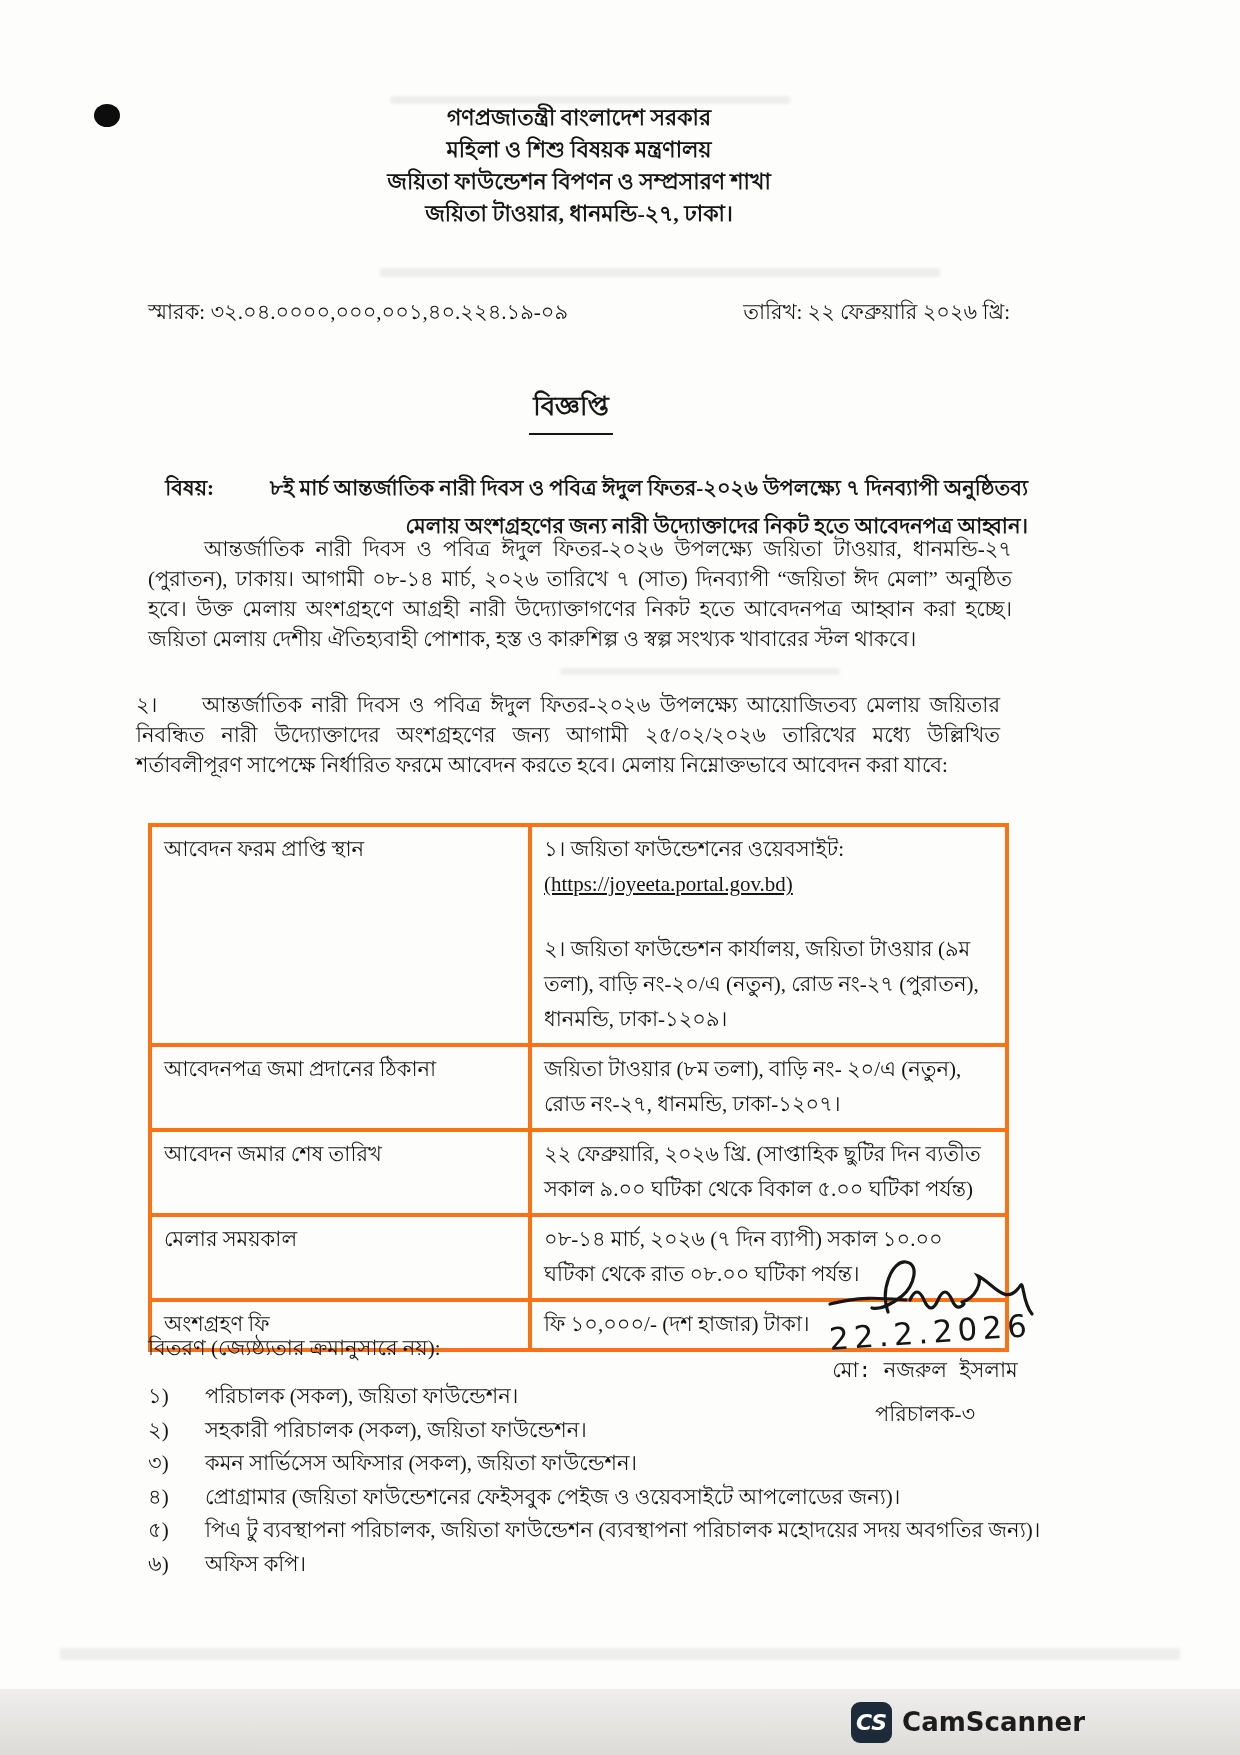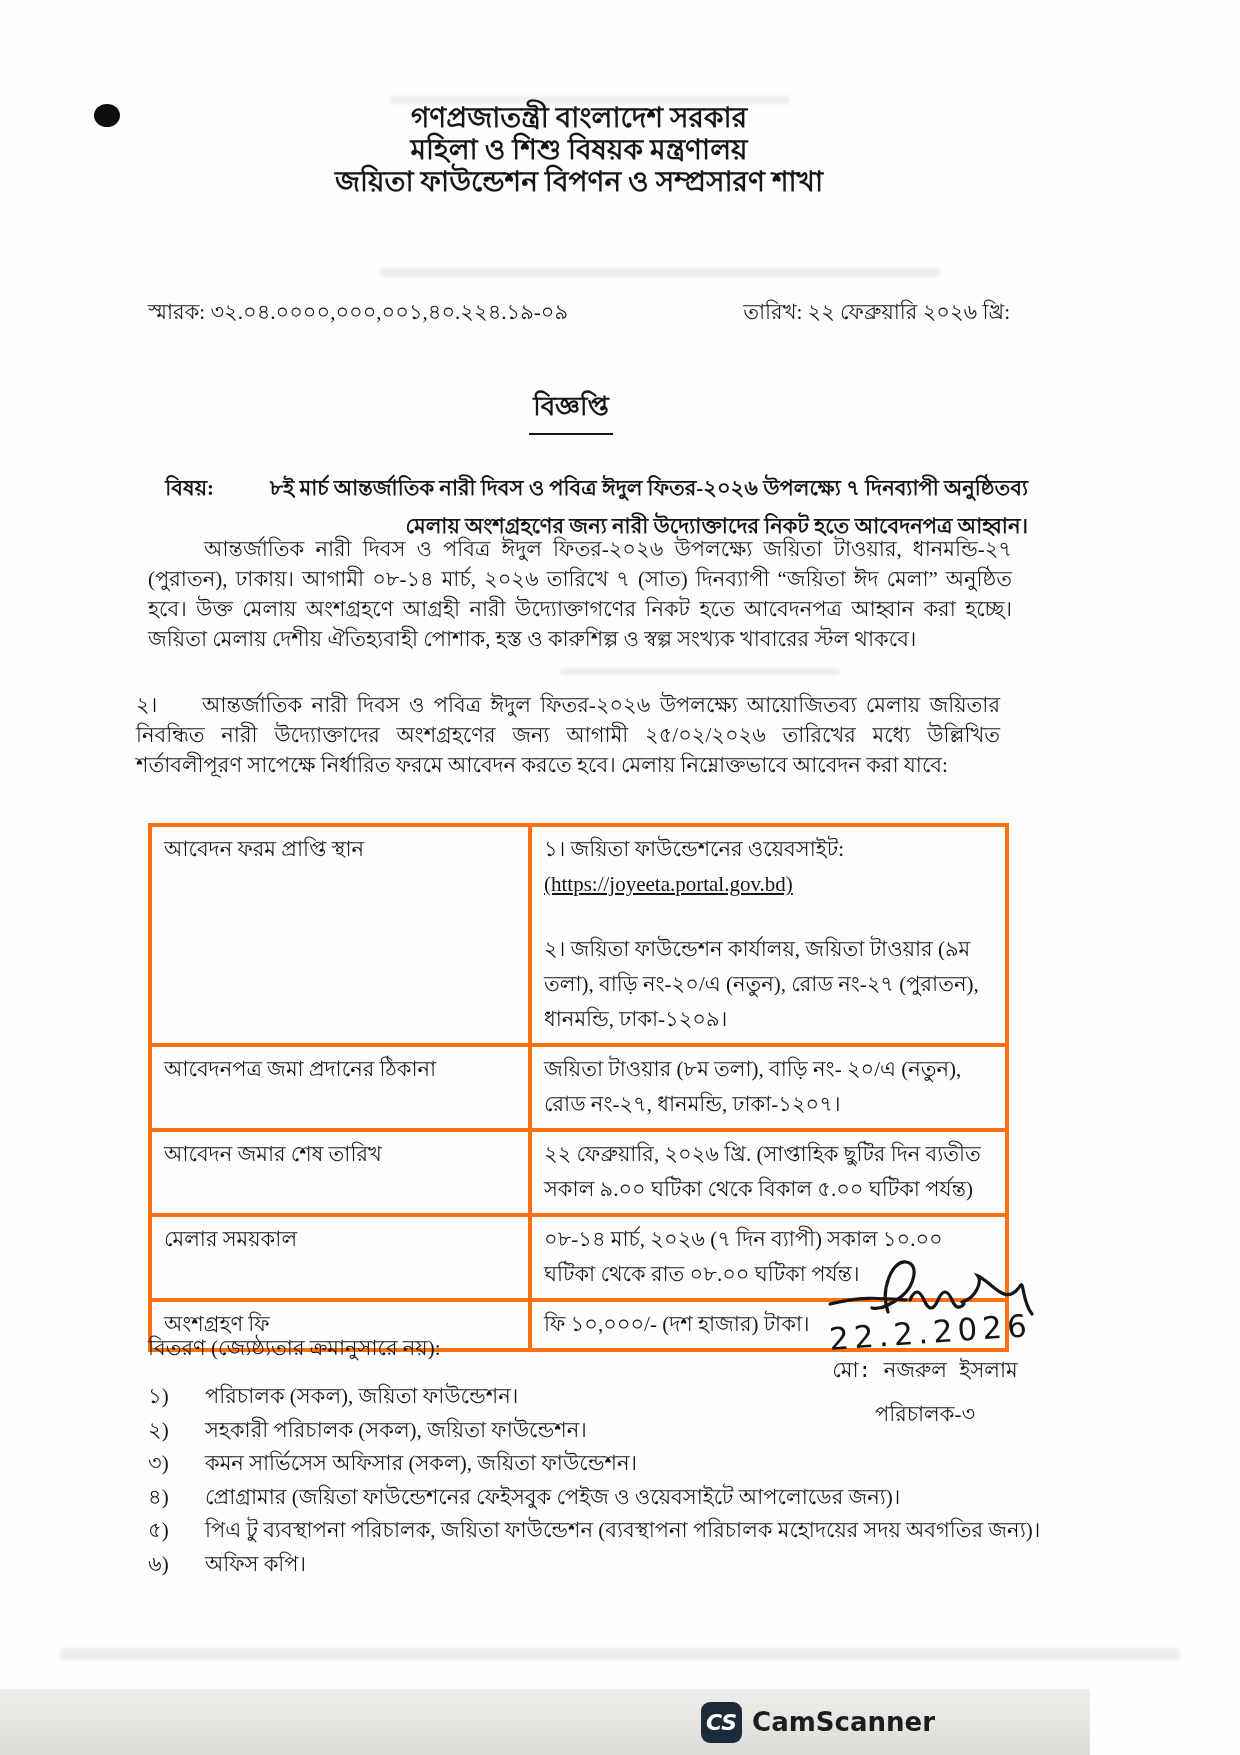--- a/index.html
+++ b/index.html
@@ -10,21 +10,21 @@
     background:#fdfdfc;
     font-family:"Liberation Serif","DejaVu Serif",serif;
     color:#161616;
     overflow:hidden;
   }
   .abs{position:absolute;}
   
   .scan-dot{left:94px;top:104px;width:26px;height:23px;background:#0d0d0d;border-radius:50%;}
   .smudge{background:rgba(60,60,60,0.08);filter:blur(1.5px);border-radius:3px;}
   
-  .header{left:148px;top:102px;width:862px;text-align:center;font-weight:bold;font-size:28px;line-height:32px;}
+  .header{left:148px;top:102px;width:862px;text-align:center;font-weight:bold;font-size:22px;line-height:32px;}
   
   .memo-row{left:148px;top:296px;width:862px;display:flex;justify-content:space-between;font-size:21px;}
   
   .title-wrap{left:140px;top:386px;width:862px;text-align:center;}
   .title{display:inline-block;font-size:26px;font-weight:bold;border-bottom:2.5px solid #161616;padding:0 4px 3px 4px;}
   
   .subject{left:148px;top:469px;width:880px;display:flex;font-weight:bold;font-size:21px;line-height:38px;text-align:right;}
   .subject-label{flex:0 0 66px;}
   .subject-text{flex:1;}
   
@@ -48,39 +48,40 @@
   .sig-svg{display:block;margin:0 auto -6px auto;}
   .sig-date{display:inline-block;font-family:"DejaVu Sans",sans-serif;font-size:31px;letter-spacing:5px;transform:rotate(-4deg);font-weight:500;margin:-14px 0 2px 10px;white-space:nowrap;}
   .sig-name{font-size:21px;margin-top:2px;font-family:Liberation Mono, monospace;}
   .sig-desg{font-size:21px;margin-top:9px;}
   
   .dist-head{left:148px;top:1332px;font-size:21px;}
   .dist-list{left:148px;top:1380px;width:900px;font-size:21px;}
   .dist-item{display:flex;height:33.5px;align-items:flex-start;}
   .dist-num{flex:0 0 57px;}
   
-  .footer-strip{left:0;bottom:0;width:1090px;height:66px;background:linear-gradient(#efeeec,#dddbd8);display:flex;align-items:center;justify-content:flex-end;padding-right:155px;box-sizing:border-box;}
+  .footer-strip{left:0;bottom:0;width:1240px;height:66px;background:linear-gradient(#efeeec,#dddbd8);display:flex;align-items:center;justify-content:flex-end;padding-right:155px;box-sizing:border-box;}
   .cs-logo{width:41px;height:41px;background:#1c2a3a;border-radius:9px;color:#ffffff;font-family:"DejaVu Sans",sans-serif;font-weight:bold;font-style:italic;font-size:22px;display:flex;align-items:center;justify-content:center;margin-right:10px;}
   .cs-text{font-family:"DejaVu Sans",sans-serif;font-size:26px;color:#1c1c1c;font-weight:700;}
 </style>
 </head>
 <body>
 
 <div class="page">
 
   <div class="abs scan-dot"></div>
   <div class="abs smudge" style="left:390px;top:96px;width:400px;height:8px;"></div>
   <div class="abs smudge" style="left:380px;top:268px;width:560px;height:9px;"></div>
   <div class="abs smudge" style="left:560px;top:668px;width:280px;height:7px;"></div>
   <div class="abs smudge" style="left:60px;top:1648px;width:1120px;height:12px;"></div>
 
   <div class="abs header">
     <div>গণপ্রজাতন্ত্রী বাংলাদেশ সরকার</div>
     <div>মহিলা ও শিশু বিষয়ক মন্ত্রণালয়</div>
     <div>জয়িতা ফাউন্ডেশন বিপণন ও সম্প্রসারণ শাখা</div>
+    <div>জয়িতা টাওয়ার, ধানমন্ডি-২৭, ঢাকা।</div>
   </div>
 
   <div class="abs memo-row">
     <span>স্মারক: ৩২.০৪.০০০০,০০০,০০১,৪০.২২৪.১৯-০৯</span>
     <span>তারিখ: ২২ ফেব্রুয়ারি ২০২৬ খ্রি:</span>
   </div>
 
   <div class="abs title-wrap">
     <span class="title">বিজ্ঞপ্তি</span>
   </div>

